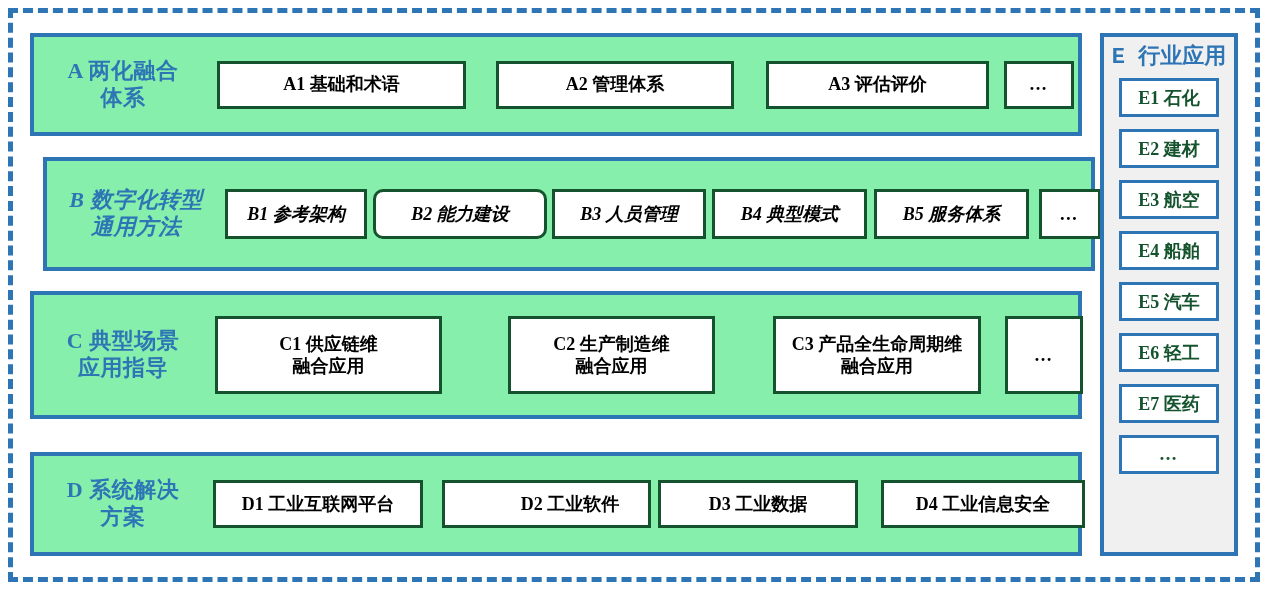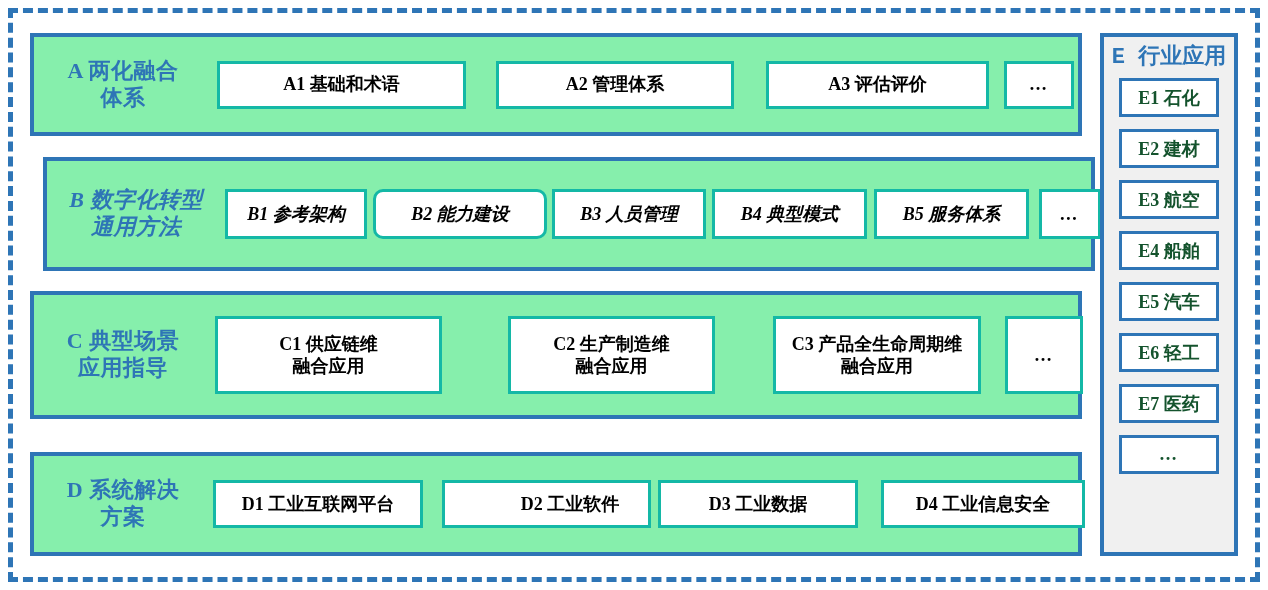--- a/index.html
+++ b/index.html
@@ -68,21 +68,21 @@
     flex: 1 1 auto;
     display: flex;
     flex-direction: row;
     align-items: center;
     height: 100%;
   }
 
   .item {
     box-sizing: border-box;
     background: #ffffff;
-    border: 3px solid #14b8a6;
+    border: 3px solid #14532d;
     color: #000000;
     font-weight: bold;
     font-size: 18px;
     line-height: 1.25;
     display: flex;
     align-items: center;
     justify-content: center;
     text-align: center;
     white-space: pre-line;
     font-family: "Liberation Serif", "DejaVu Serif", serif;

